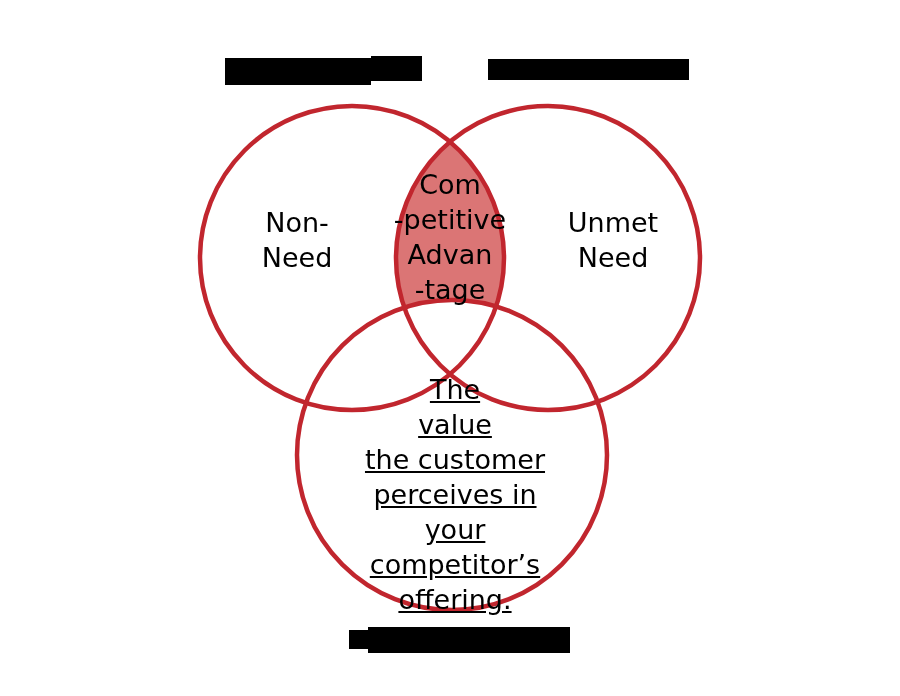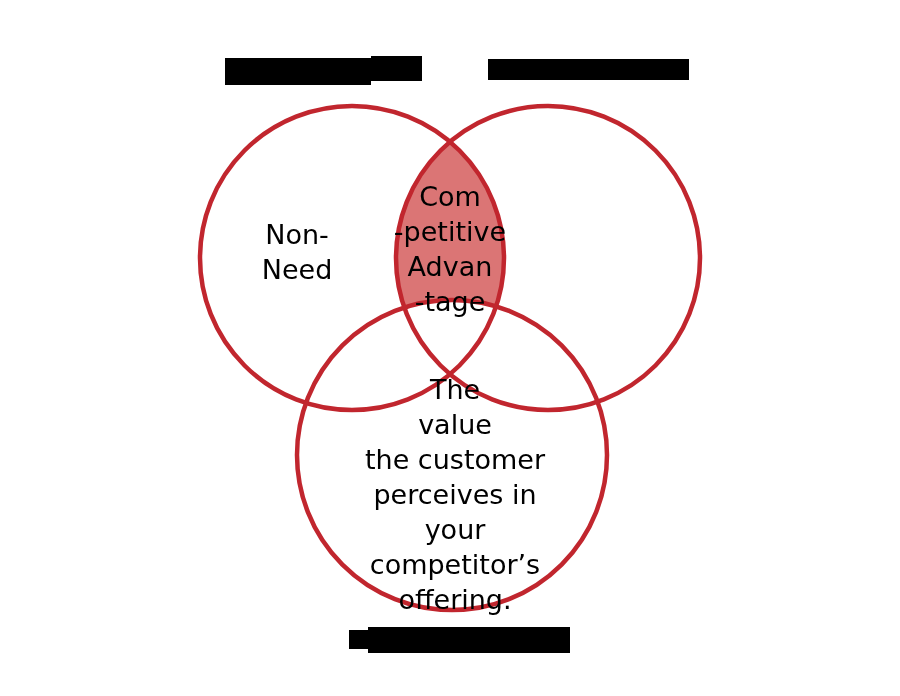--- a/index.html
+++ b/index.html
@@ -21,26 +21,25 @@
     top: 0;
   }
   .venn-label {
     position: absolute;
     color: #000000;
     font-size: 27px;
     line-height: 35px;
     text-align: center;
     white-space: pre-line;
     letter-spacing: 0px;
-    margin-top: 12px;
   }
   .label-left   { left: 212px; top: 205px; width: 170px; }
   .label-right  { left: 528px; top: 205px; width: 170px; }
   .label-overlap{ left: 369px; top: 167px; width: 162px; }
-  .label-bottom { left: 325px; top: 360px; width: 260px; }
+  .label-bottom { left: 325px; top: 372px; width: 260px; text-decoration: underline; }
 </style>
 </head>
 <body>
 
 <div id="stage">
 
   <svg id="venn-svg" width="900" height="696" viewBox="0 0 900 696">
 
     <path d="M 450,142
              A 152,152 0 0 1 496.1,306.4
@@ -54,20 +53,22 @@
     <rect x="225" y="58" width="146" height="27" fill="#000000"></rect>
     <rect x="371" y="56" width="51" height="25" fill="#000000"></rect>
     <rect x="488" y="59" width="201" height="21" fill="#000000"></rect>
     <rect x="349" y="630" width="20" height="19" fill="#000000"></rect>
     <rect x="368" y="627" width="202" height="26" fill="#000000"></rect>
   </svg>
 
   <div class="venn-label label-left">Non-
 Need</div>
 
+  <div class="venn-label label-right">Unmet
+Need</div>
 
   <div class="venn-label label-overlap">Com
 -petitive
 Advan
 -tage</div>
 
   <div class="venn-label label-bottom">The
 value
 the customer
 perceives in

